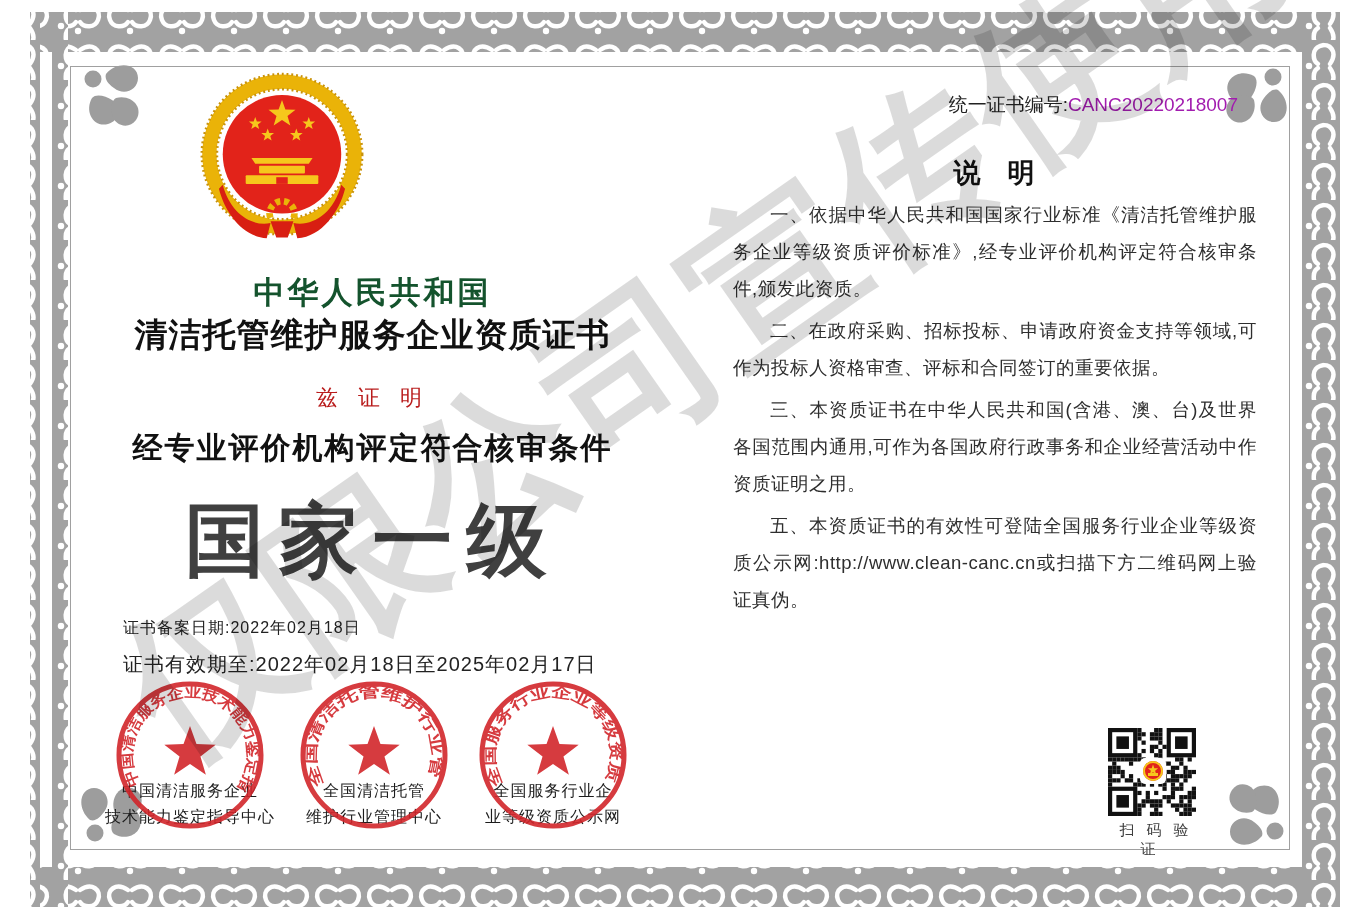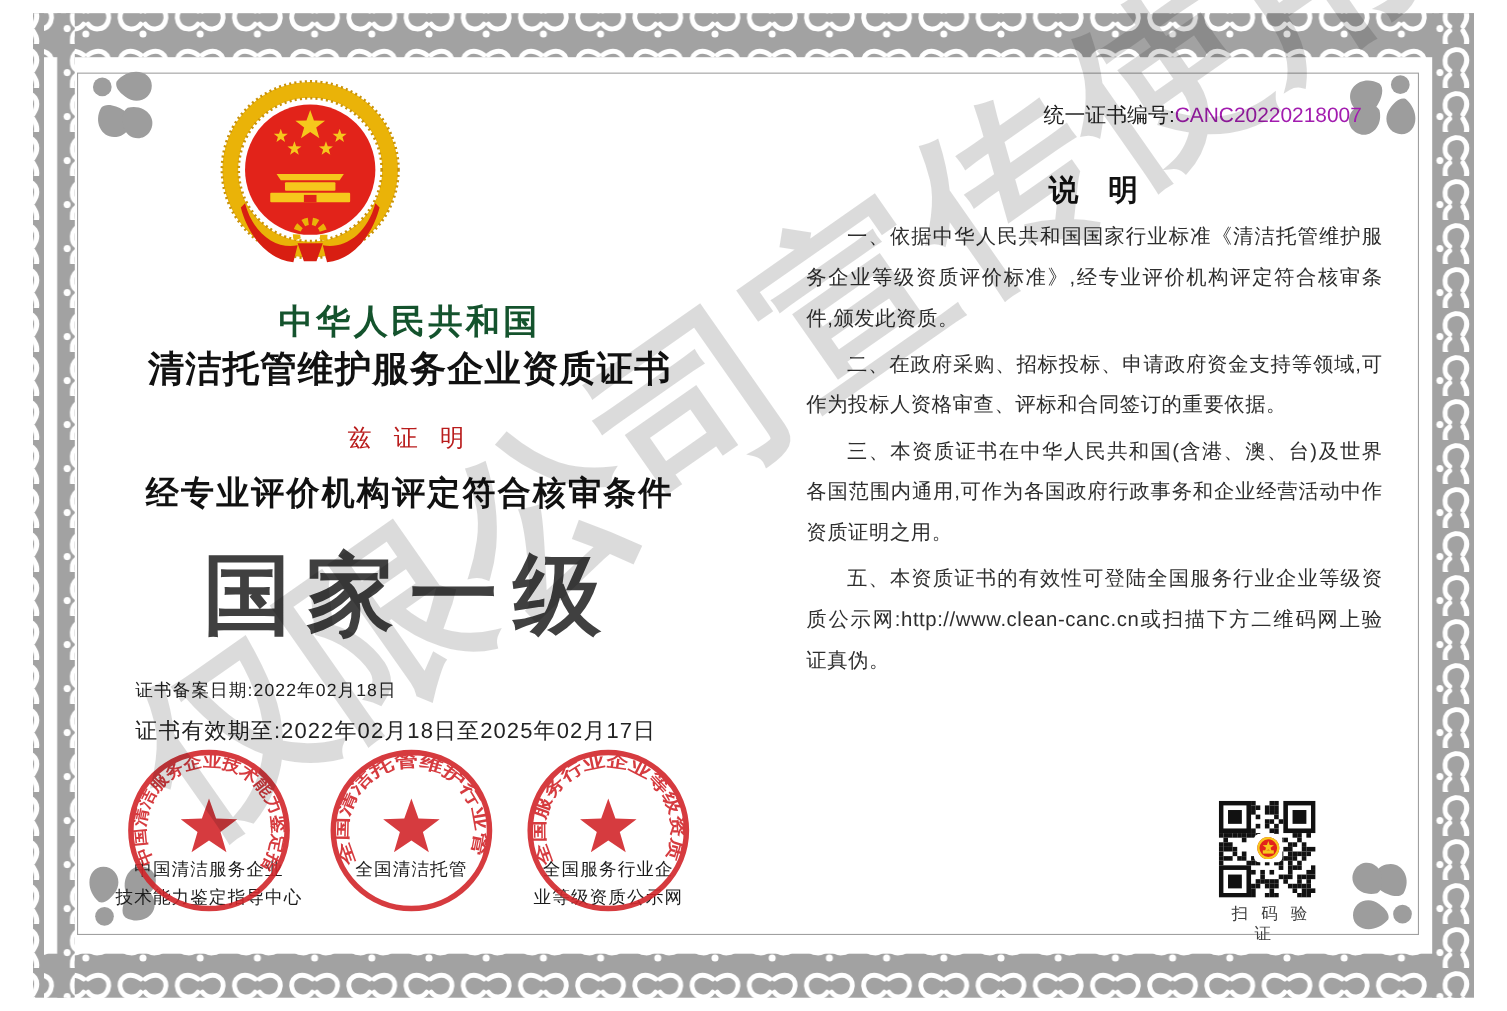--- a/index.html
+++ b/index.html
@@ -156,20 +156,21 @@
     <p>三、本资质证书在中华人民共和国(含港、澳、台)及世界各国范围内通用,可作为各国政府行政事务和企业经营活动中作资质证明之用。</p>
     <p>五、本资质证书的有效性可登陆全国服务行业企业等级资质公示网:http://www.clean-canc.cn或扫描下方二维码网上验证真伪。</p>
   </div>
 
   <div class="seal-label" style="left:70px;top:778px">
     <div>中国清洁服务企业</div>
     <div>技术能力鉴定指导中心</div>
   </div>
   <div class="seal-label" style="left:254px;top:778px">
     <div>全国清洁托管</div>
+    <div>维护行业管理中心</div>
   </div>
   <div class="seal-label" style="left:433px;top:778px">
     <div>全国服务行业企</div>
     <div>业等级资质公示网</div>
   </div>
 
   <svg class="seal" style="left:112px;top:679px" width="156" height="156" viewBox="0 0 156 156">
     <g opacity="0.9">
       <circle cx="78" cy="76" r="71" fill="none" stroke="#d2262b" stroke-width="5"></circle>
       <defs>

